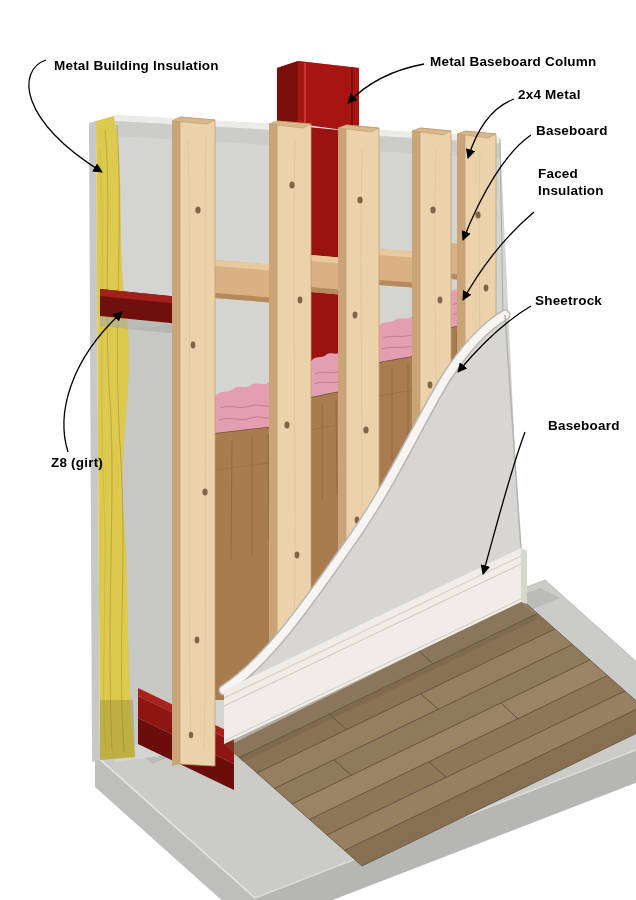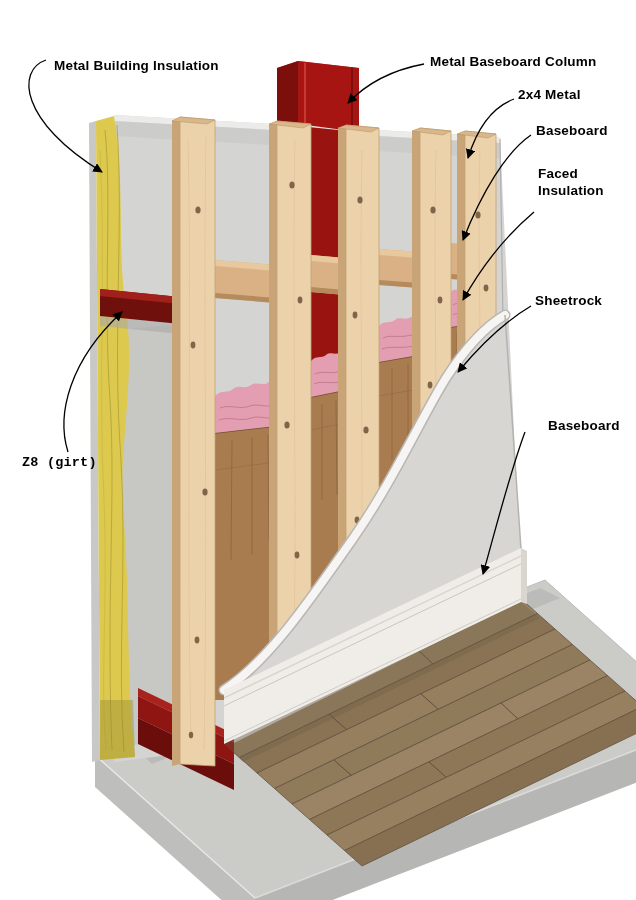--- a/index.html
+++ b/index.html
@@ -195,15 +195,15 @@
   </g>
 </svg>
 
 <div class="lbl" style="left:54px;top:58px;">Metal Building Insulation</div>
 <div class="lbl" style="left:430px;top:54px;">Metal Baseboard Column</div>
 <div class="lbl" style="left:518px;top:87px;">2x4 Metal</div>
 <div class="lbl" style="left:536px;top:123px;">Baseboard</div>
 <div class="lbl wrap" style="left:538px;top:166px;">Faced Insulation</div>
 <div class="lbl" style="left:535px;top:293px;">Sheetrock</div>
 <div class="lbl" style="left:548px;top:418px;text-align:center;">Baseboard</div>
-<div class="lbl" style="left:22px;top:455px;font-family:Liberation Mono, monospace;">Z8 (girt)</div>
+<div class="lbl" style="left:51px;top:455px;">Z8 (girt)</div>
 
 </div>
 
 </body></html>

